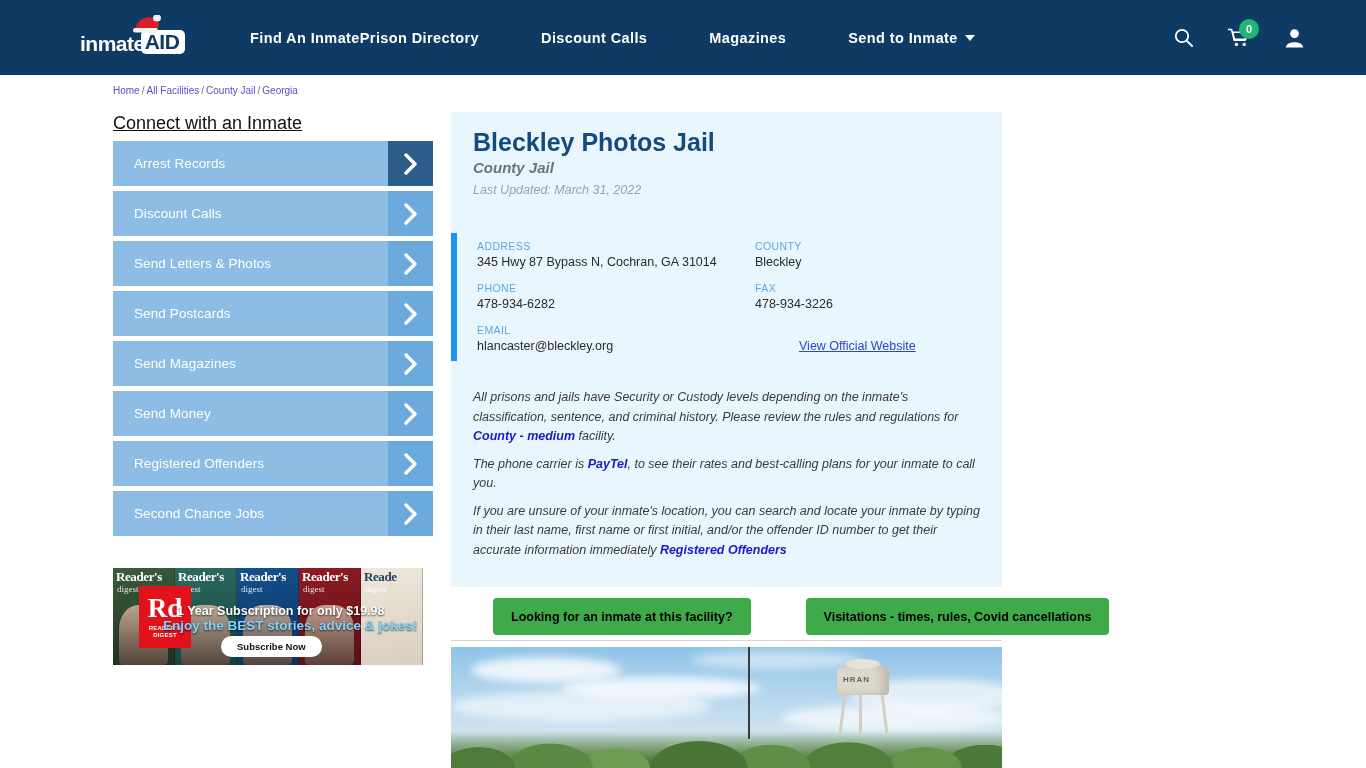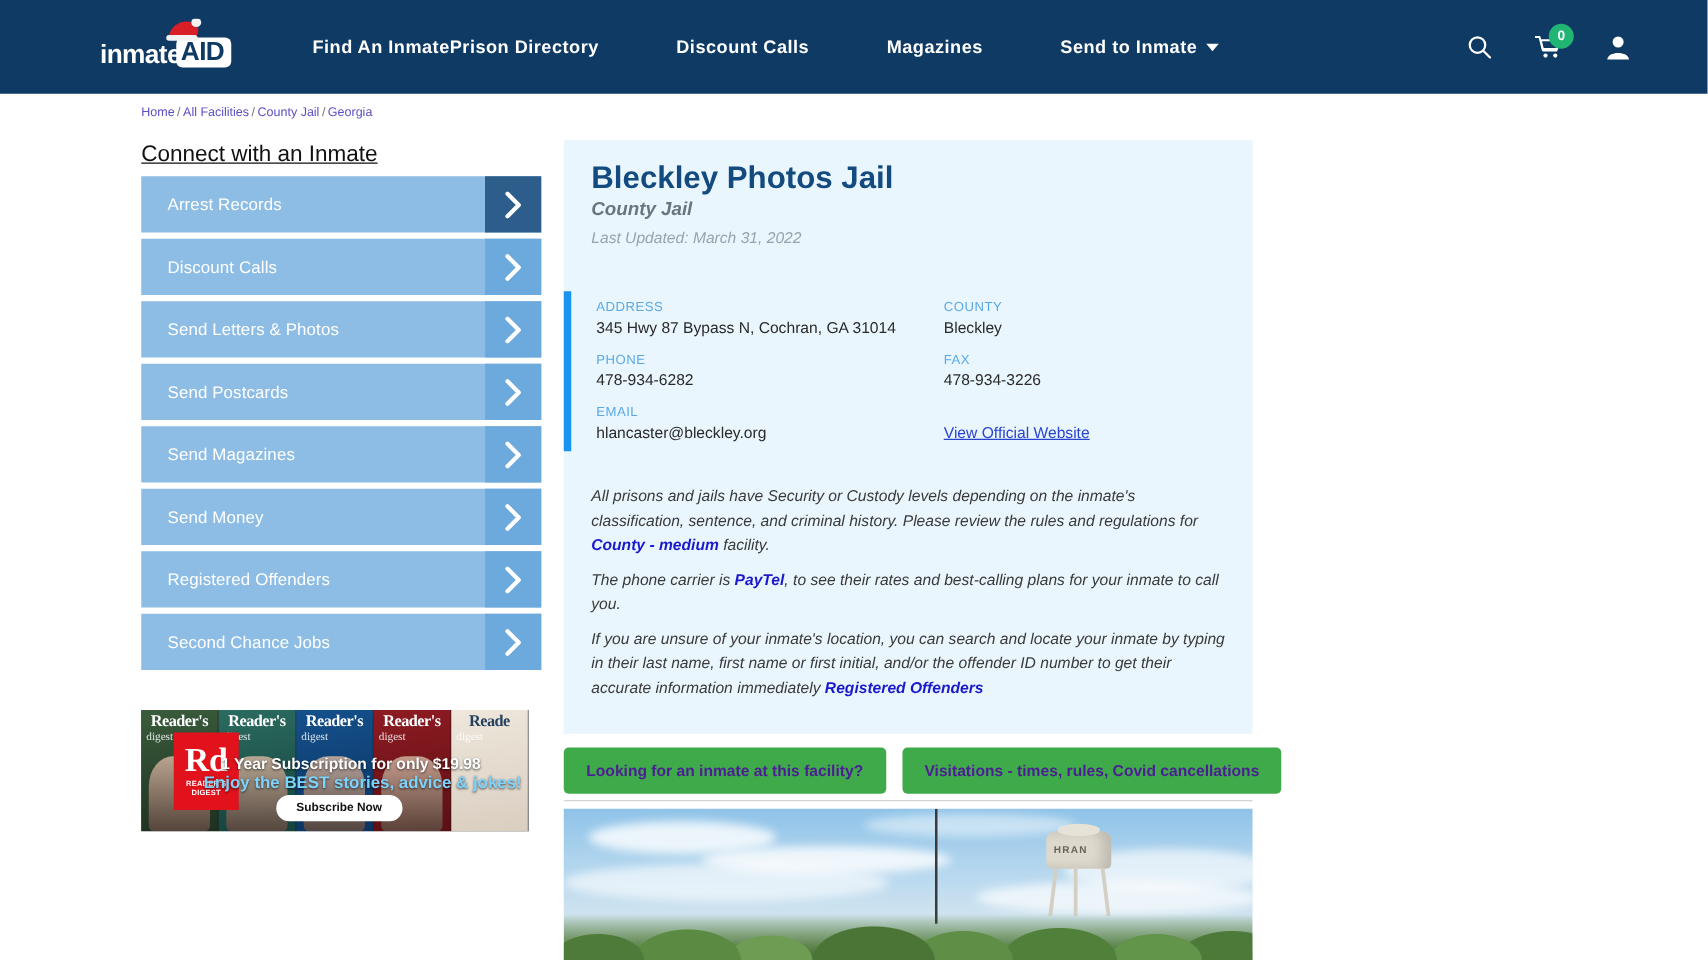--- a/index.html
+++ b/index.html
@@ -117,21 +117,21 @@
   }
 
   
   .ad-banner {
     position: absolute; left: 113px; top: 568px;
     width: 310px; height: 97px;
     overflow: hidden;
     background: #2a2a30;
     cursor: pointer;
   }
-  .ad-covers { position: absolute; inset: 0; display: flex; text-align: center; }
+  .ad-covers { position: absolute; inset: 0; display: flex; }
   .cover { flex: 1; position: relative; overflow: hidden; border-right: 1px solid rgba(0,0,0,.25); }
   .cover .ctitle {
     position: absolute; top: 3px; left: 3px; right: 3px;
     font-family: "Liberation Serif", serif;
     font-size: 13px; font-weight: bold; color: #fff;
     line-height: 0.95; letter-spacing: -0.4px;
   }
   .cover .csub {
     position: absolute; top: 16px; left: 4px;
     font-family: "Liberation Serif", serif;
@@ -212,45 +212,46 @@
     width: 510px;
     display: grid;
     grid-template-columns: 278px 232px;
     grid-row-gap: 13px;
   }
   .c-label {
     font-size: 10.5px; color: #5aa9e6;
     letter-spacing: .4px; margin-bottom: 3px;
   }
   .c-value { font-size: 12.5px; color: #2a2a2a; }
-  .c-value a { color: #2b44d0; text-decoration: underline; cursor: pointer; }
+  .c-value a { color: #2b44d0; text-decoration: underline; cursor: pointer; margin-left: 44px; }
 
   .paras {
     position: absolute; left: 22px; top: 276px;
     width: 512px;
   }
   .para {
     font-size: 12.5px; font-style: italic; color: #3a3a3a;
     line-height: 19.5px; margin-bottom: 8px;
   }
   .para b { color: #1a1acc; font-style: italic; font-weight: bold; }
 
   
   .green-row {
     position: absolute; left: 451px; top: 598px;
     display: flex; gap: 13px;
   }
   .green-btn {
-    background: #3faa4a; color: #4c1d95;
+    background: #3faa4a; color: #000000;
     font-size: 12.5px; font-weight: bold;
     padding: 0 18px; height: 37px;
     border: none; border-radius: 4px;
     display: flex; align-items: center;
     cursor: pointer;
     font-family: "Liberation Sans", sans-serif;
+    margin-left: 42px;
   }
 
   
   .photo {
     position: absolute; left: 451px; top: 647px;
     width: 551px; height: 121px;
     overflow: hidden;
     background: linear-gradient(180deg,#8fc3e8 0%,#b9d9ef 45%,#cfe3ef 70%,#9db97f 100%);
   }
   .cloud {

